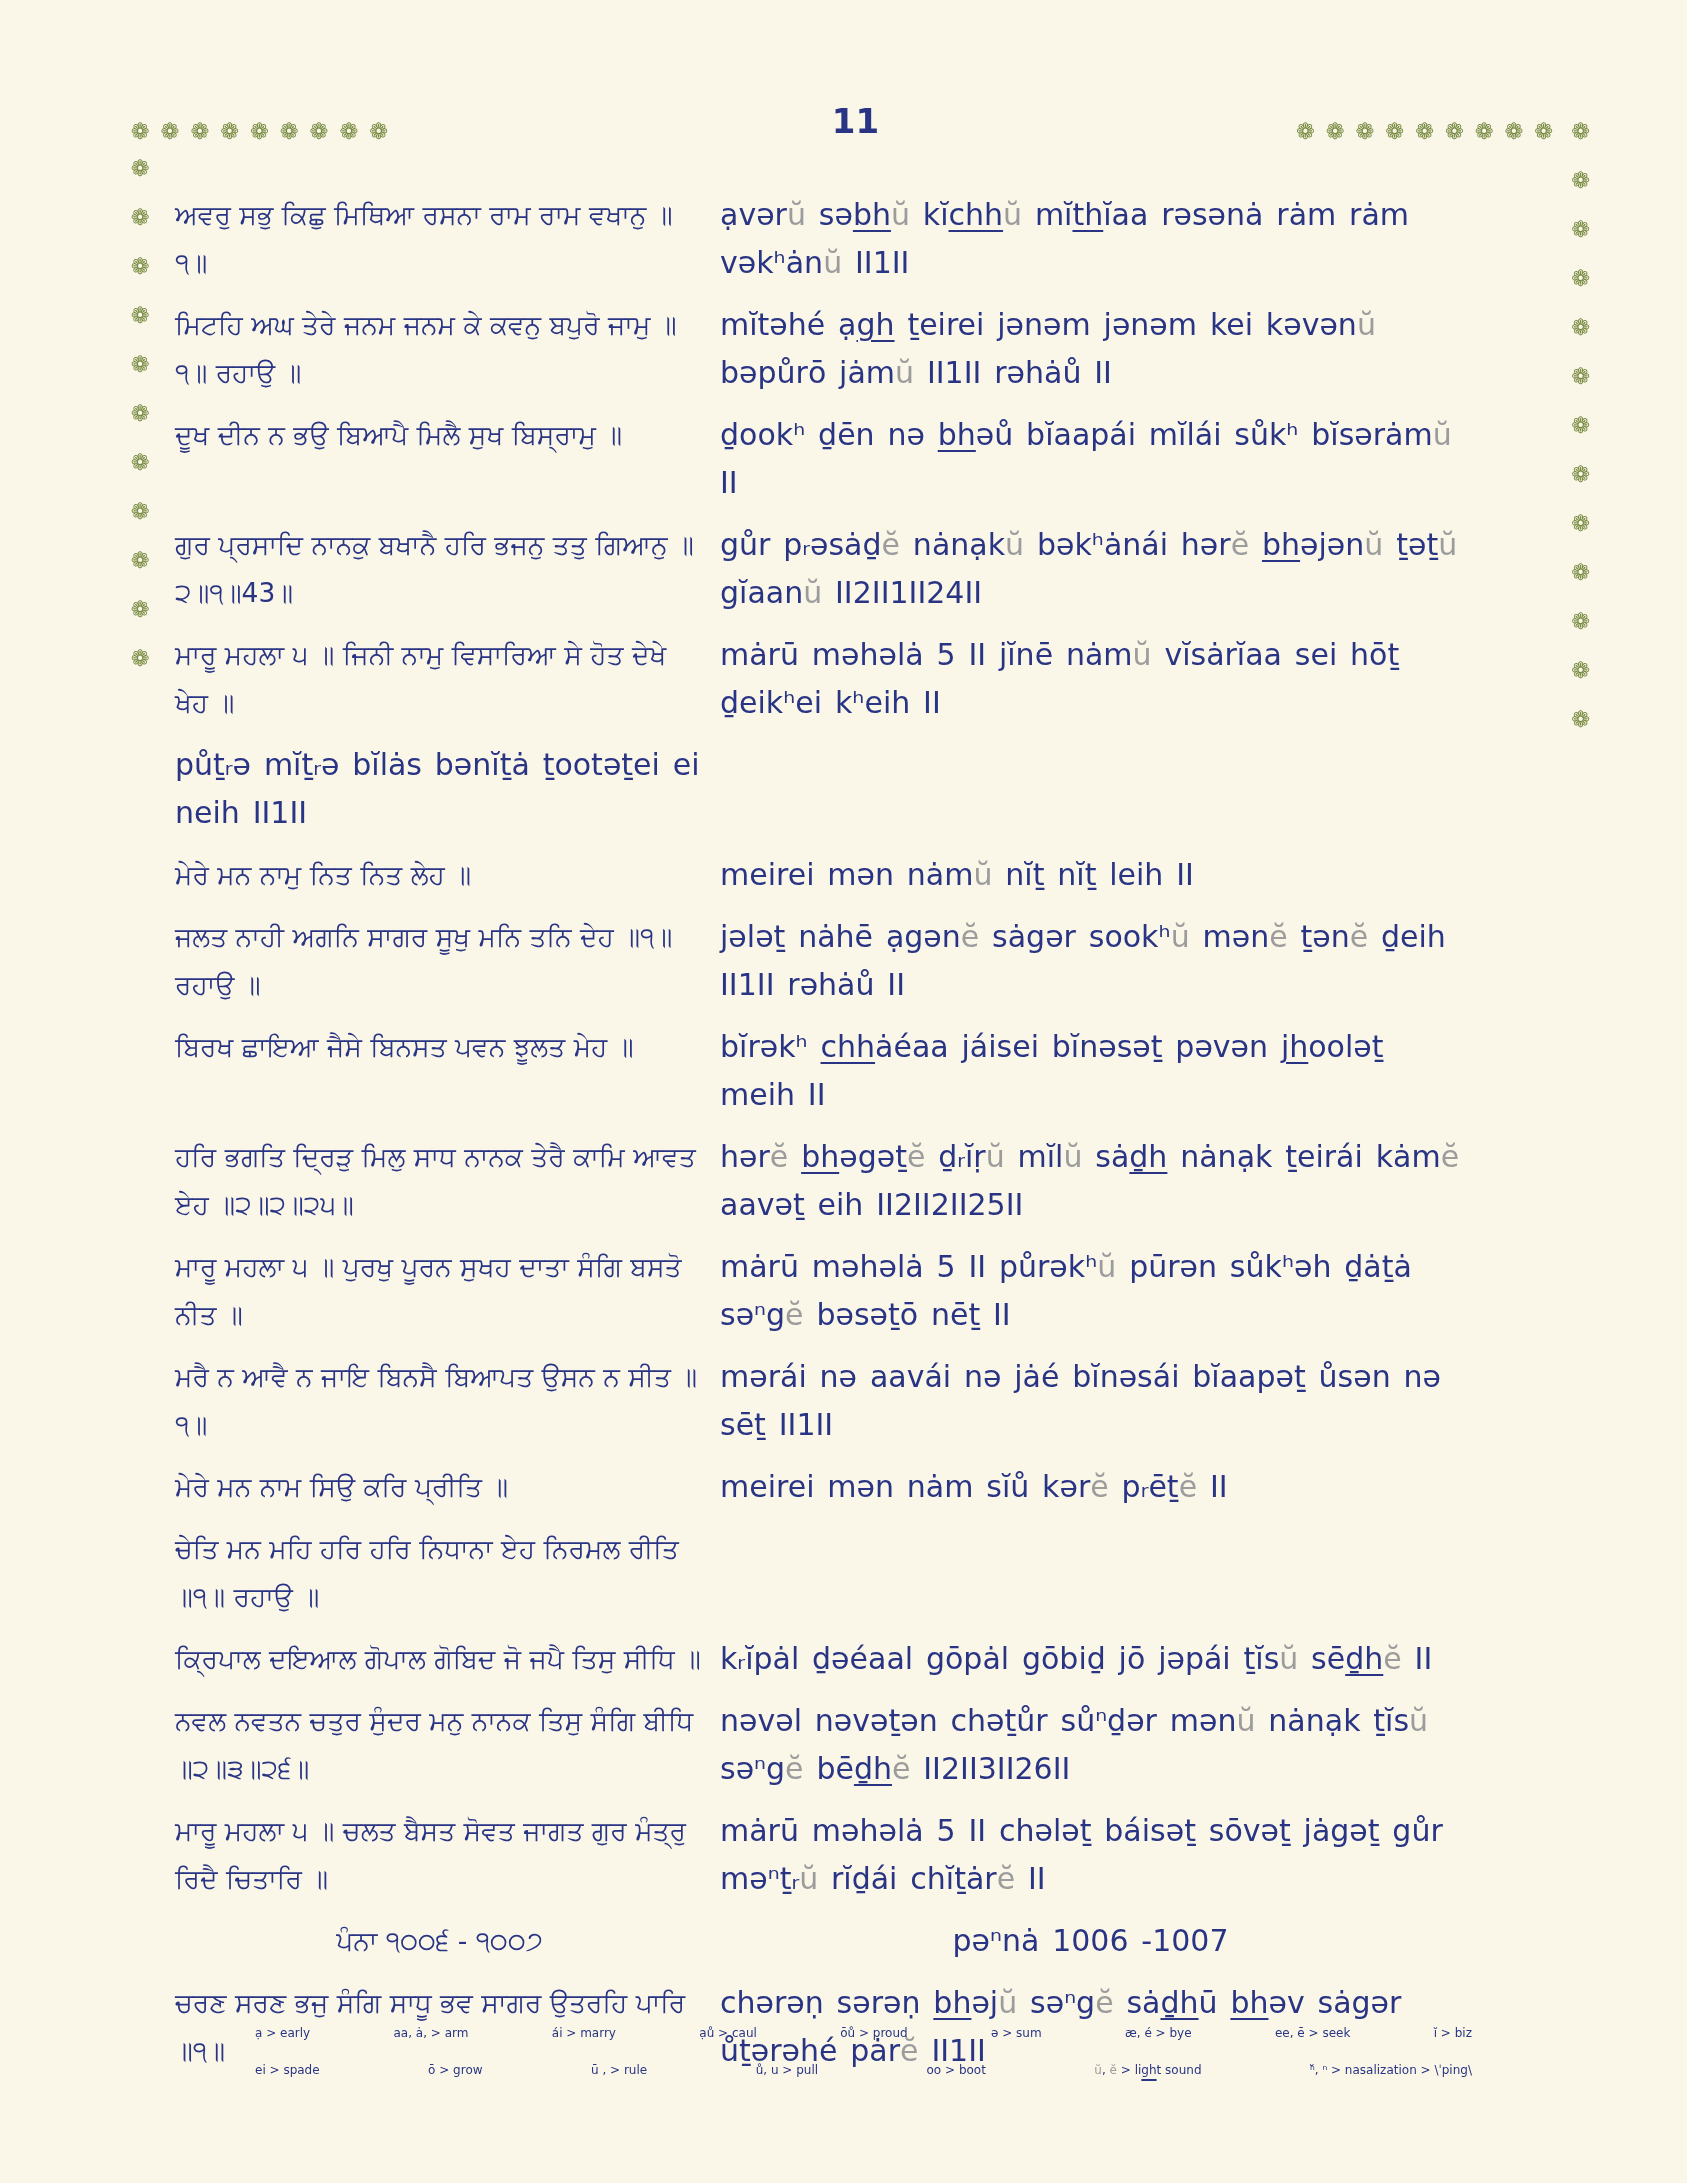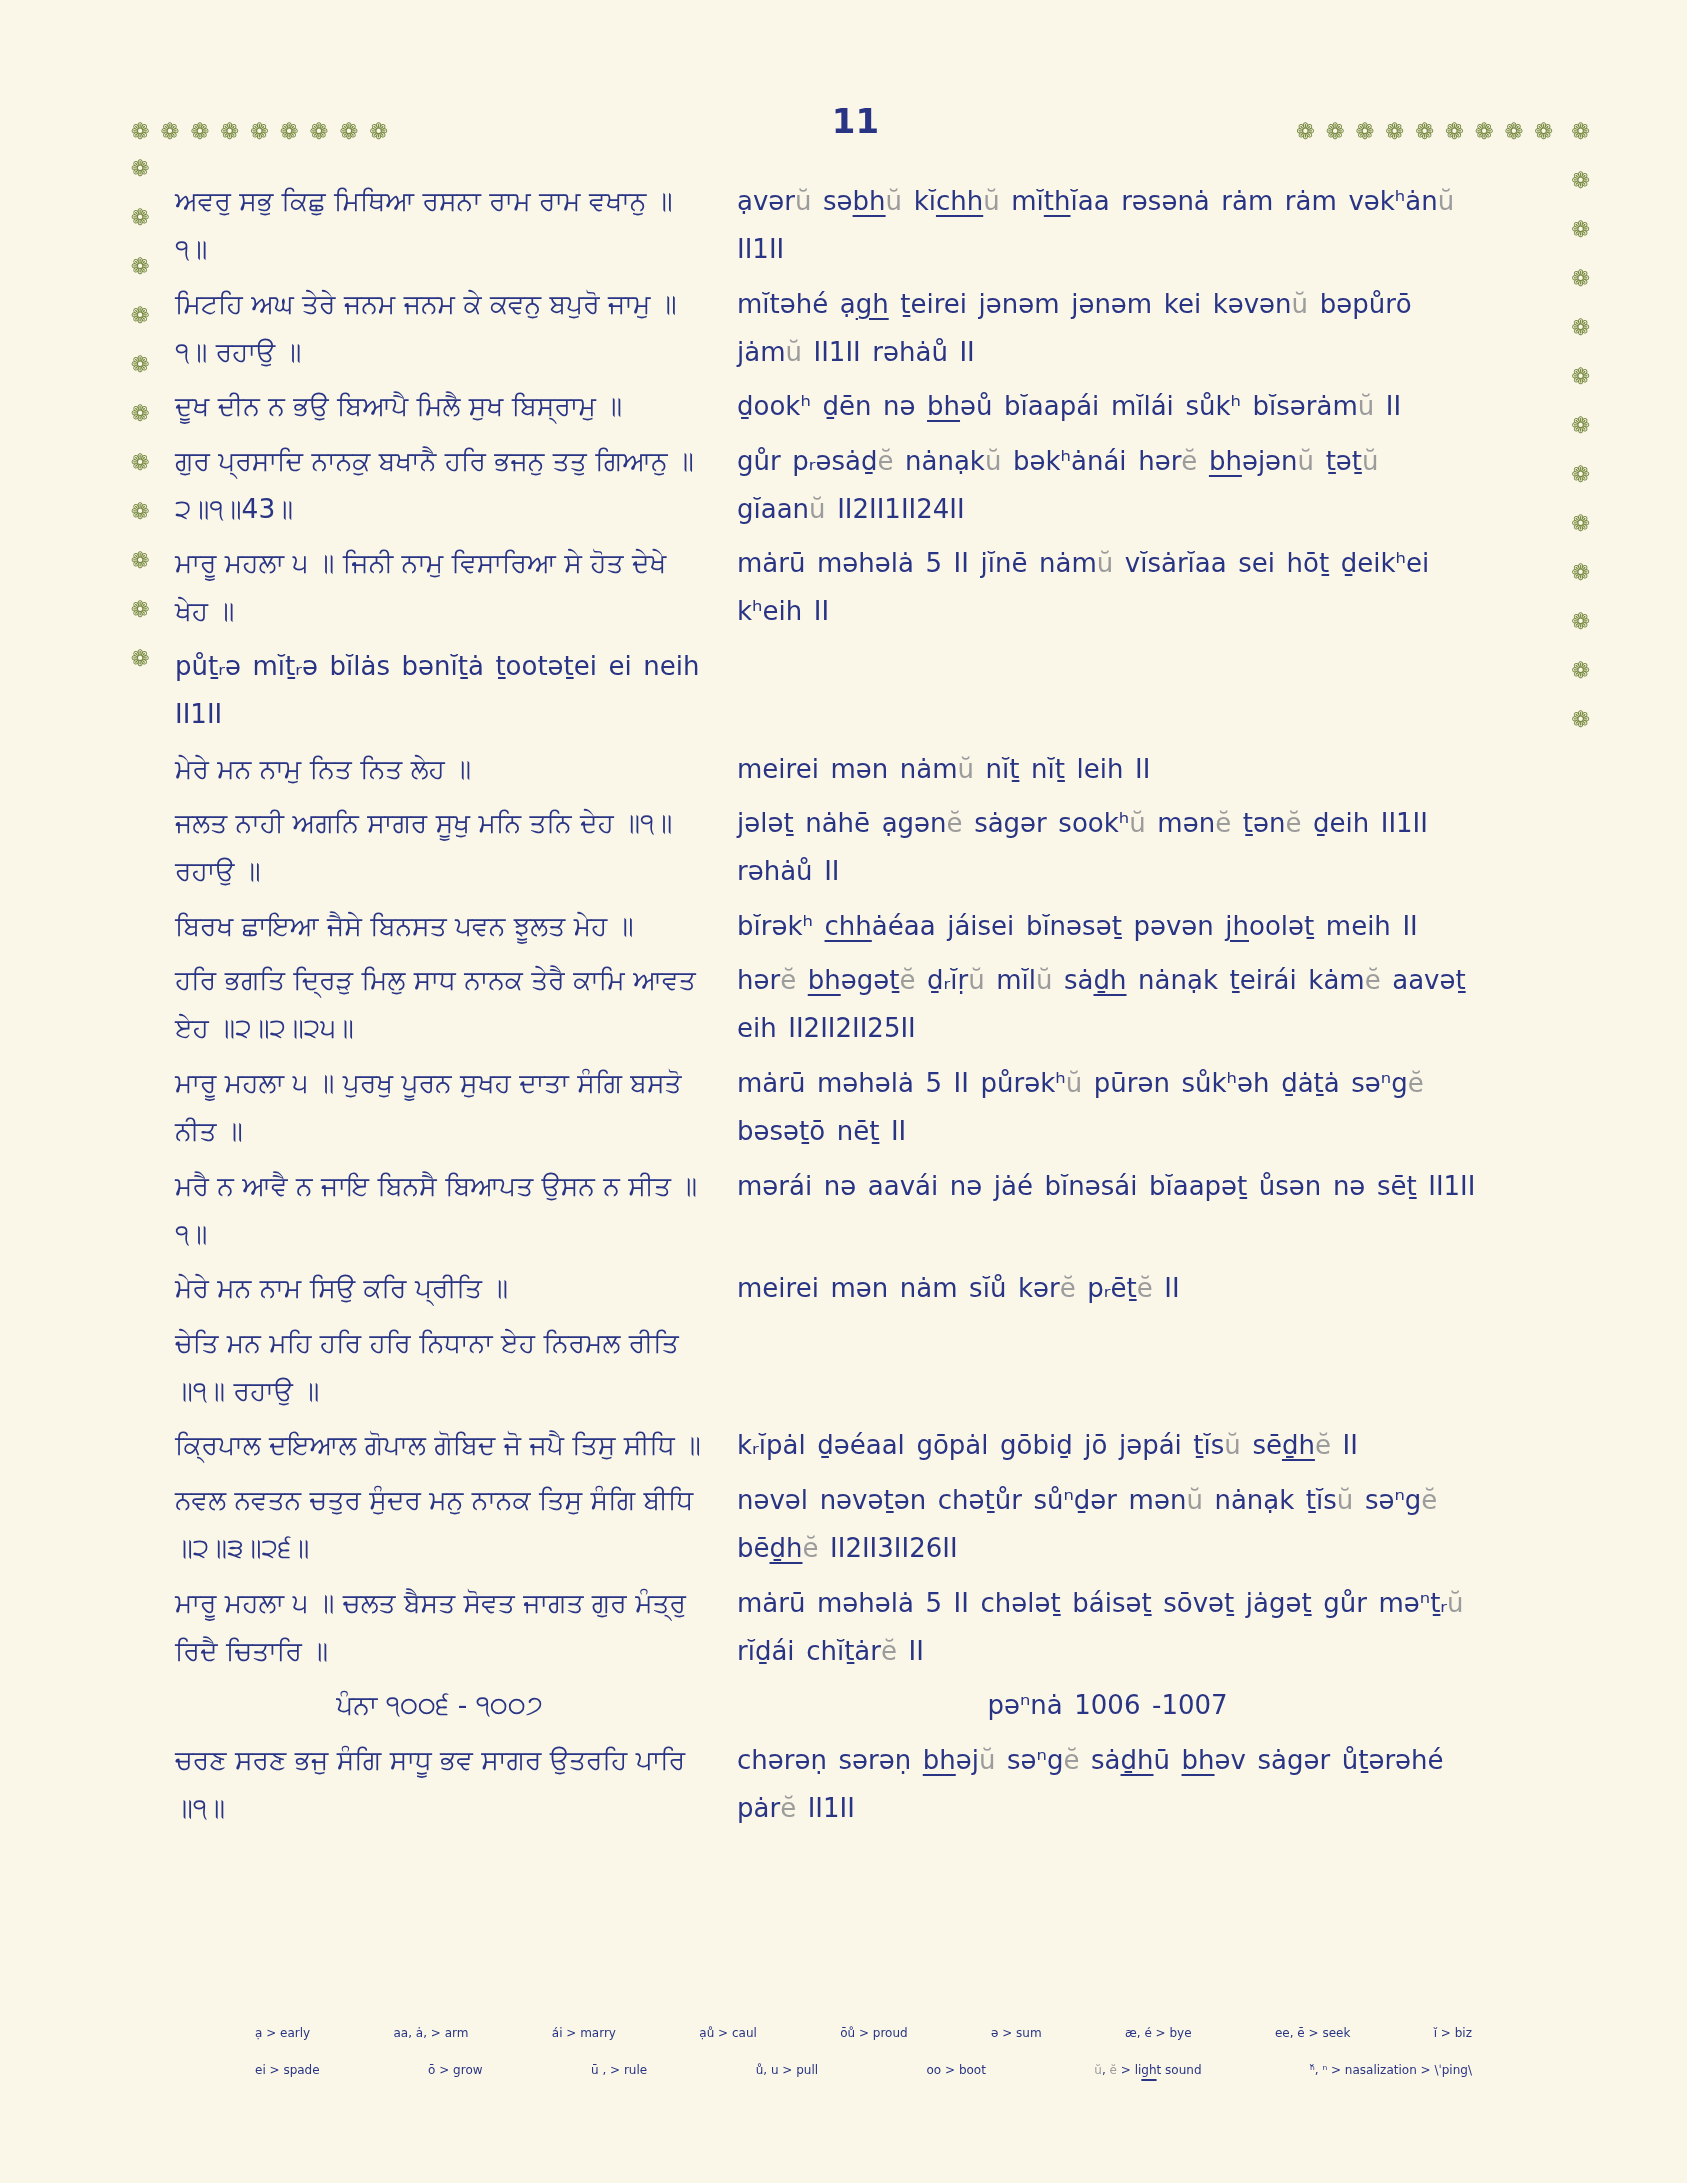--- a/index.html
+++ b/index.html
@@ -20,27 +20,27 @@
   
   .orn{position:absolute;display:flex;color:var(--orn);font-size:22.5px;line-height:1;}
   .orn span{width:22.5px;height:22.5px;display:block;text-align:center;}
   #orn-tl-row{left:129px;top:120px;gap:7.3px;}
   #orn-left-col{left:129px;top:157px;flex-direction:column;gap:26.5px;}
   #orn-tr-row{right:132px;top:120px;gap:7.3px;}
   #orn-right-col{right:95px;top:120px;flex-direction:column;gap:26.5px;}
 
   
   #verse-grid{position:absolute;left:175px;top:177px;width:1297px;}
-  .verse-row{display:grid;grid-template-columns:529px 741px;column-gap:33px;margin-bottom:6.6px;}
+  .verse-row{display:grid;grid-template-columns:529px 741px;column-gap:16px;margin-bottom:6.6px;margin-top:14px;}
   .g-cell{
     font-size:26.5px;line-height:48px;color:var(--navy);
     font-family:"DejaVu Sans",sans-serif;
   }
   .t-cell{
-    font-size:26px;line-height:48px;color:var(--navy);
+    font-size:30px;line-height:48px;color:var(--navy);
     word-spacing:3.3px;
   }
   .verse-row.center .g-cell,.verse-row.center .t-cell{text-align:center;}
   .t-cell .gray{color:var(--light);}
   .t-cell .ul,.key .ul{text-decoration:underline;text-underline-offset:4.6px;text-decoration-thickness:2px;}
   .key .gray{color:var(--light);}
 
   
   .key{position:absolute;left:0;width:100%;color:var(--navy);font-size:12px;}
   #key-row1{top:2026px;}

